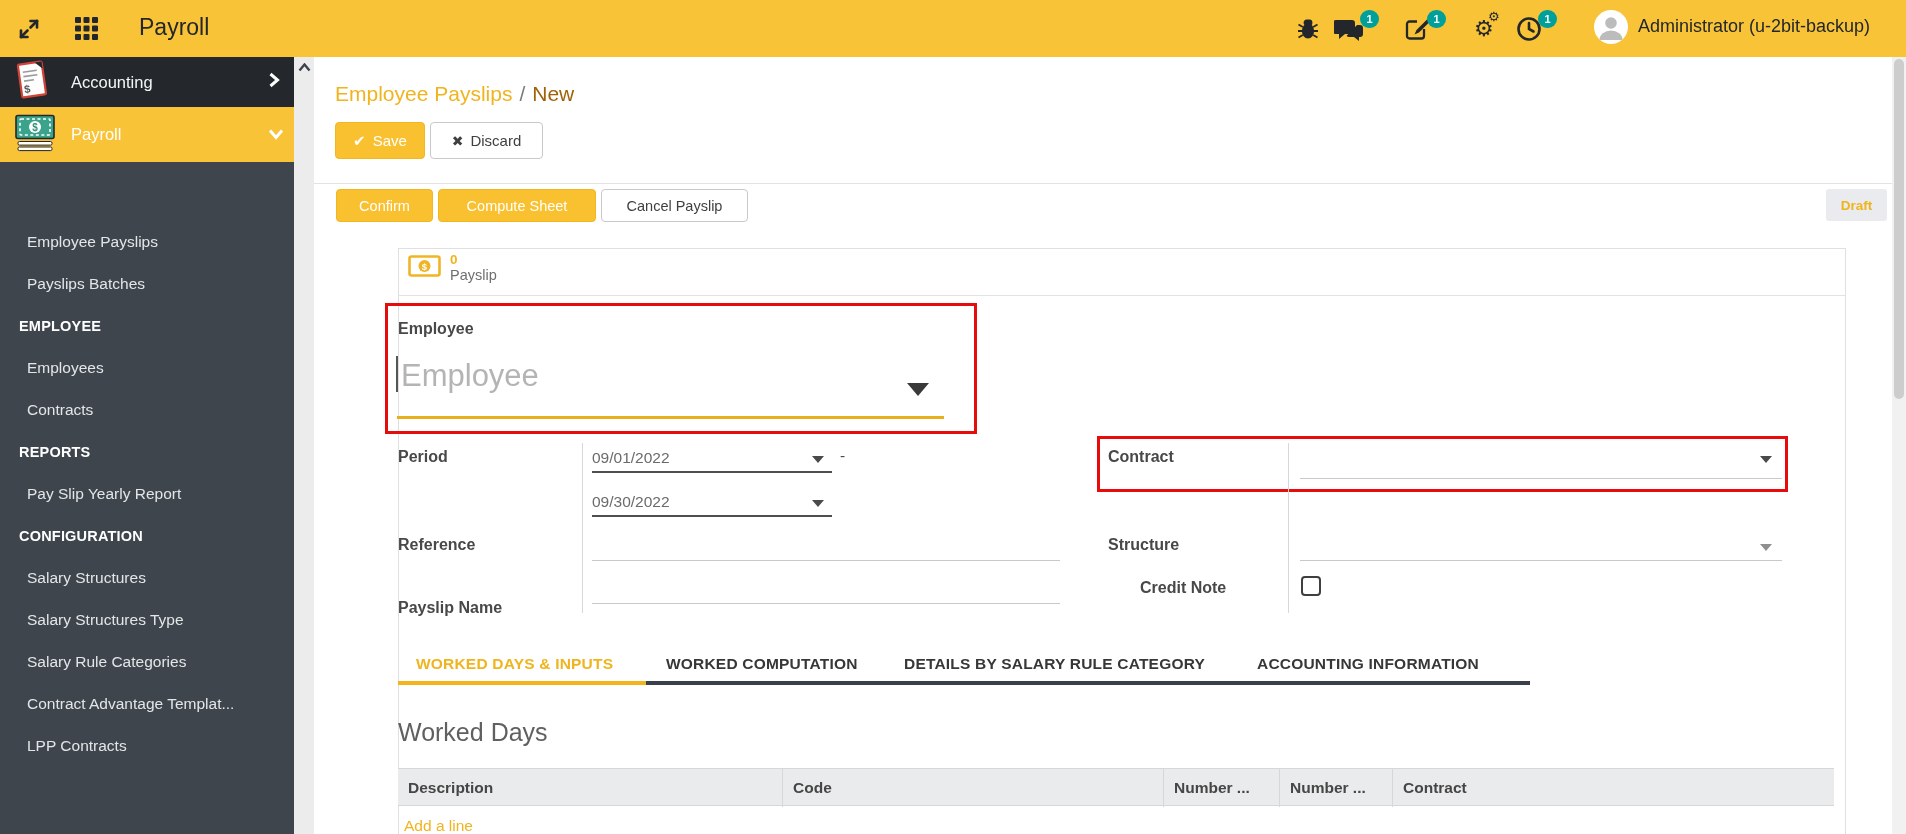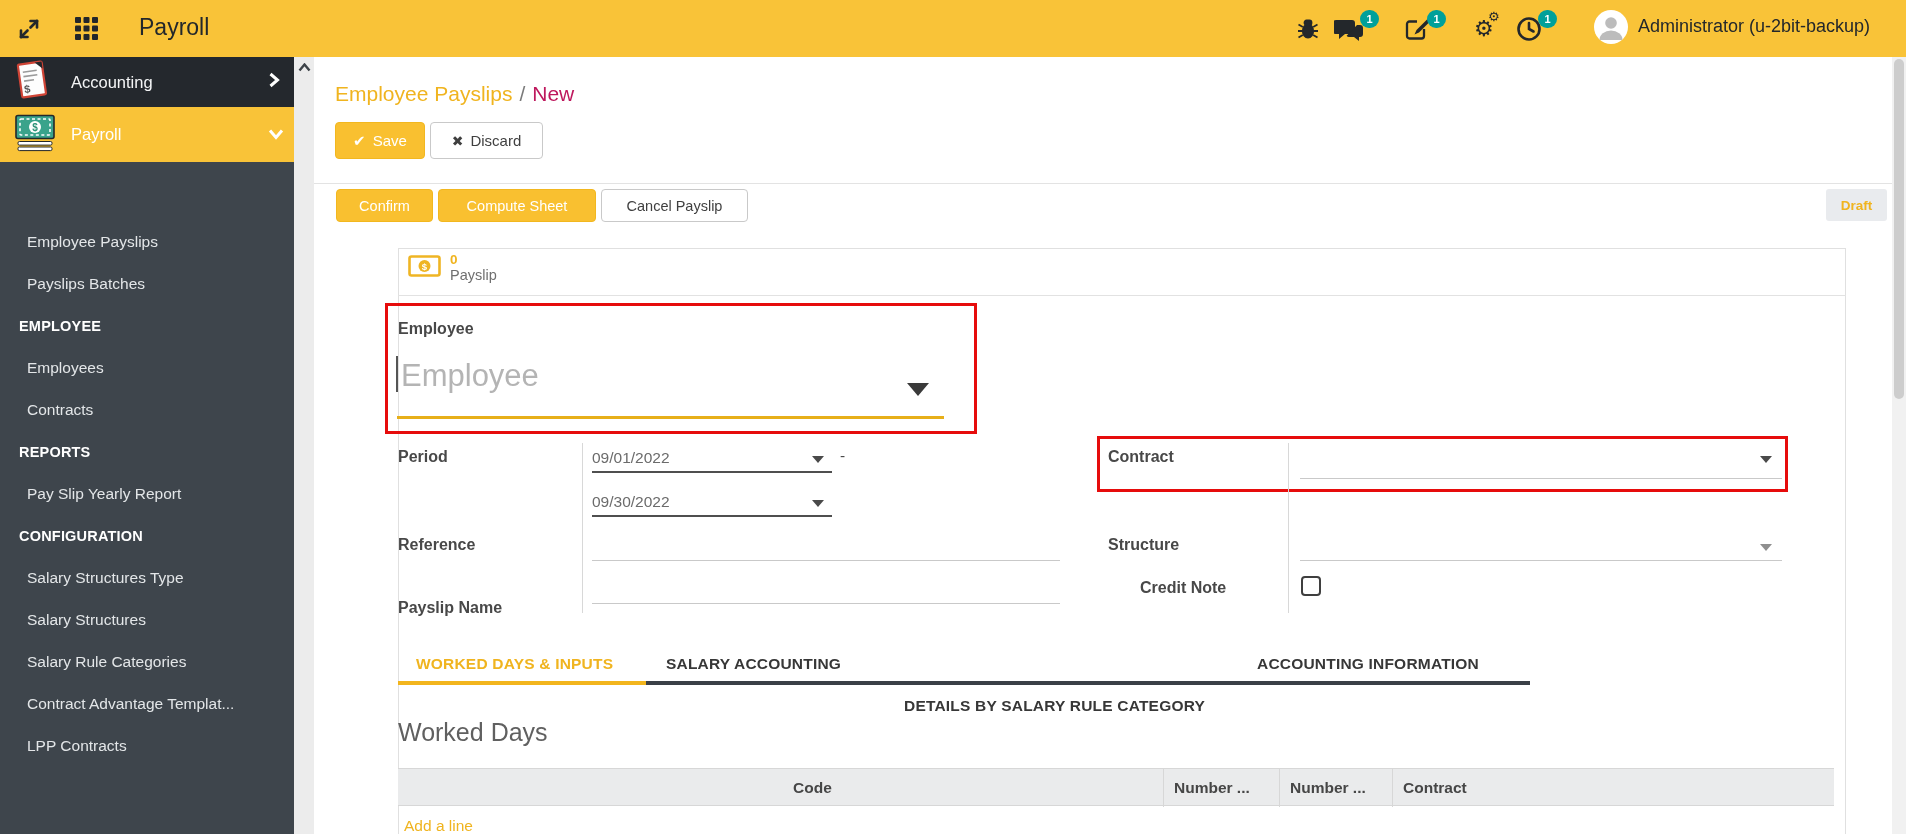--- a/index.html
+++ b/index.html
@@ -38,21 +38,21 @@
   
   .win-scroll { position:absolute; left:1892px; top:57px; width:14px; height:777px; background:#f1f1f1; }
   .win-thumb { position:absolute; left:2px; top:2px; width:10px; height:340px; background:#cdcdcd; border-radius:5px; }
 
   
   .content { position:absolute; left:314px; top:57px; width:1578px; height:777px; background:#fff; }
 
   .breadcrumb { position:absolute; left:335px; top:82px; font-size:21px; }
   .bc-link { color:#f0b41f; cursor:pointer; }
   .bc-sep { color:#7a7a7a; padding:0 7px; }
-  .bc-current { color:#be185d; }
+  .bc-current { color:#a16207; }
 
   .btn { position:absolute; display:flex; align-items:center; justify-content:center; border-radius:4px;
          font-size:15px; cursor:pointer; white-space:nowrap; }
   .btn-yellow { background:#f9c030; color:#fff; border:1px solid #f2b71f; }
   .btn-white { background:#fff; color:#3f3f3f; border:1px solid #c9c9c9; }
 
   .hr { position:absolute; left:314px; top:183px; width:1578px; height:1px; background:#e3e3e3; }
 
   .draft-pill { position:absolute; left:1826px; top:189px; width:61px; height:32px; background:#e9ebee;
                 border-radius:3px; color:#f0b41f; font-size:13.5px; font-weight:bold;
@@ -225,22 +225,22 @@
     </div>
     <div class="menu">
       <div class="menu-item">Employee Payslips</div>
       <div class="menu-item">Payslips Batches</div>
       <div class="menu-header">EMPLOYEE</div>
       <div class="menu-item">Employees</div>
       <div class="menu-item">Contracts</div>
       <div class="menu-header">REPORTS</div>
       <div class="menu-item">Pay Slip Yearly Report</div>
       <div class="menu-header">CONFIGURATION</div>
+      <div class="menu-item">Salary Structures</div>
       <div class="menu-item">Salary Structures Type</div>
-      <div class="menu-item">Salary Structures</div>
       <div class="menu-item">Salary Rule Categories</div>
       <div class="menu-item">Contract Advantage Templat...</div>
       <div class="menu-item">LPP Contracts</div>
 
     </div>
   </div>
 
   <div class="side-scroll"></div>
   <div class="side-scroll-arrow">
     <svg width="13" height="9" viewBox="0 0 13 9">
@@ -331,28 +331,29 @@
 
   <div class="fld-label" style="left:1108px; top:536px;">Structure</div>
   <div class="fld-value" style="left:1300px; top:537px;"></div>
   <div class="caret-sm light" style="left:1760px; top:544px;"></div>
   <div class="underline" style="left:1300px; top:560px; width:482px;"></div>
 
   <div class="fld-label" style="left:1140px; top:579px;">Credit Note</div>
   <div class="checkbox" style="left:1301px; top:576px;"></div>
 
   <div class="tab active" style="left:416px;">WORKED DAYS &amp; INPUTS</div>
-  <div class="tab" style="left:666px;">SALARY ACCOUNTING</div>
-  <div class="tab" style="left:904px;margin-top:42px;">DETAILS BY SALARY RULE CATEGORY</div>
+  <div class="tab" style="left:666px;">WORKED COMPUTATION</div>
+  <div class="tab" style="left:904px;">DETAILS BY SALARY RULE CATEGORY</div>
   <div class="tab" style="left:1257px;">ACCOUNTING INFORMATION</div>
   <div class="tab-line-active"></div>
   <div class="tab-line"></div>
 
   <div class="wd-title">Worked Days</div>
   <div class="thead">
+    <div class="th" style="left:0px;    width:385px;">Description</div>
     <div class="th" style="left:385px;  width:381px;">Code</div>
     <div class="th" style="left:766px;  width:116px;">Number ...</div>
     <div class="th" style="left:882px;  width:113px;">Number ...</div>
     <div class="th" style="left:995px;  width:441px; border-right:none;">Contract</div>
   </div>
   <div class="add-line">Add a line</div>
 
 </div>
 
 </body></html>

